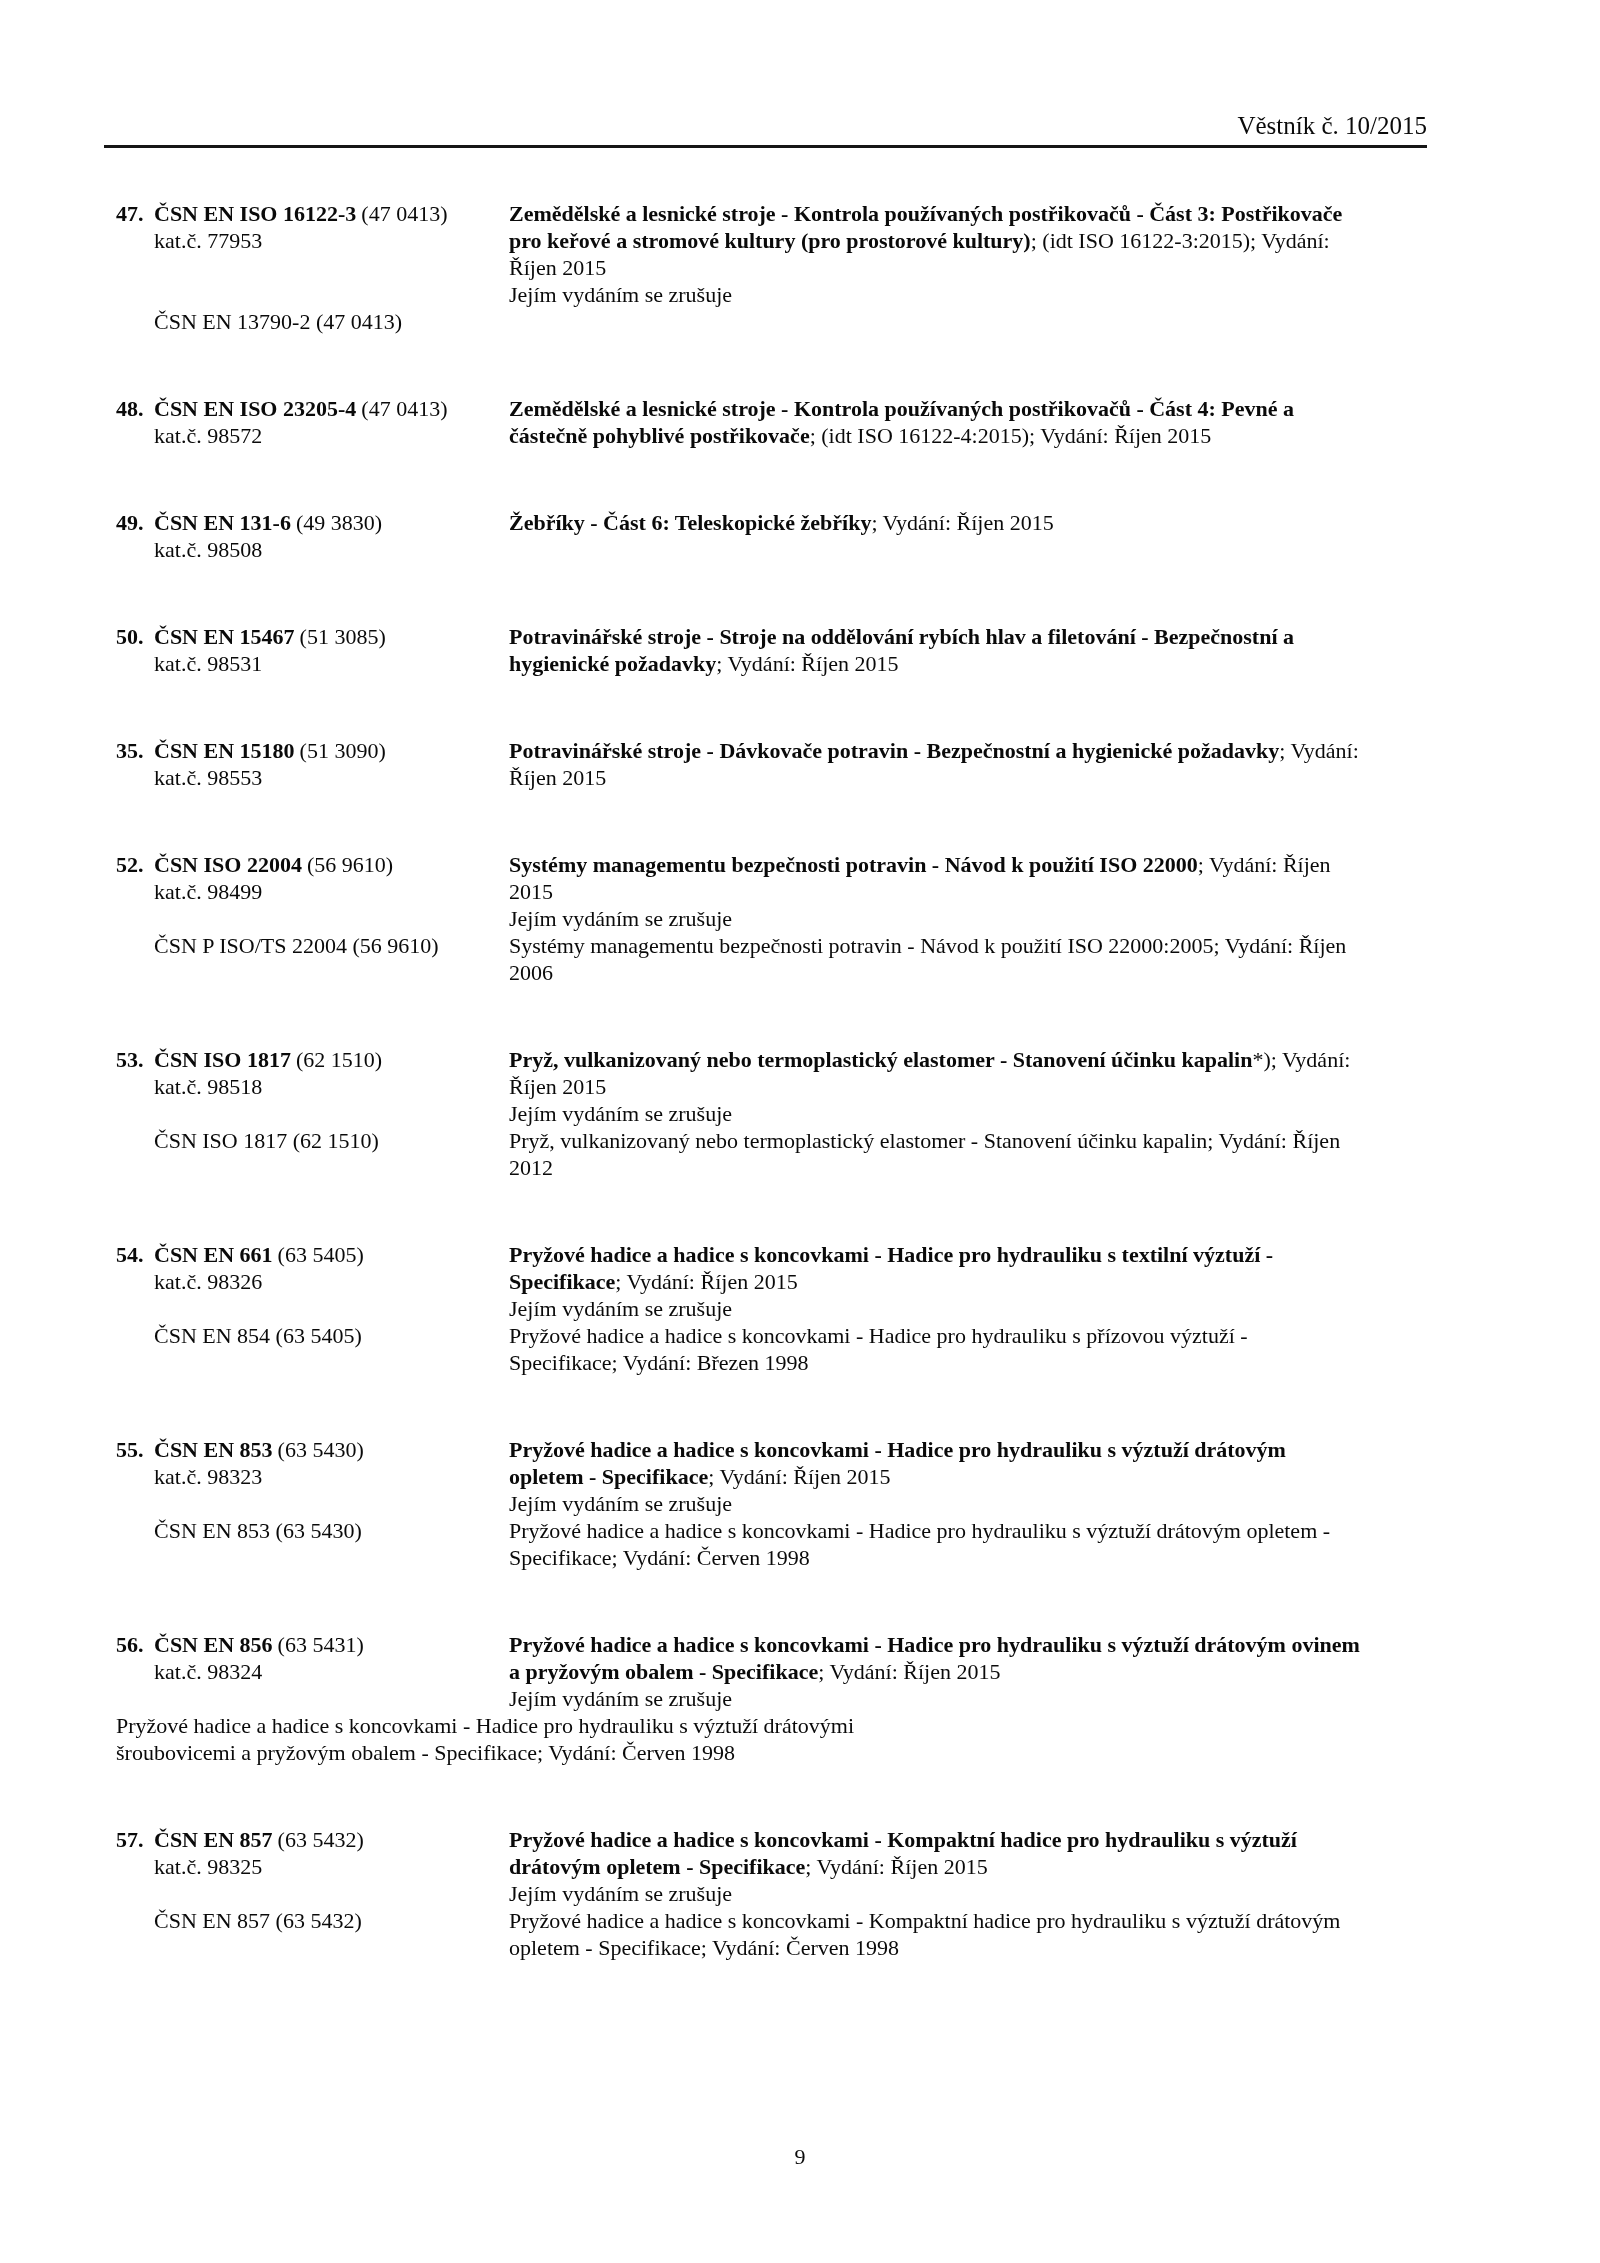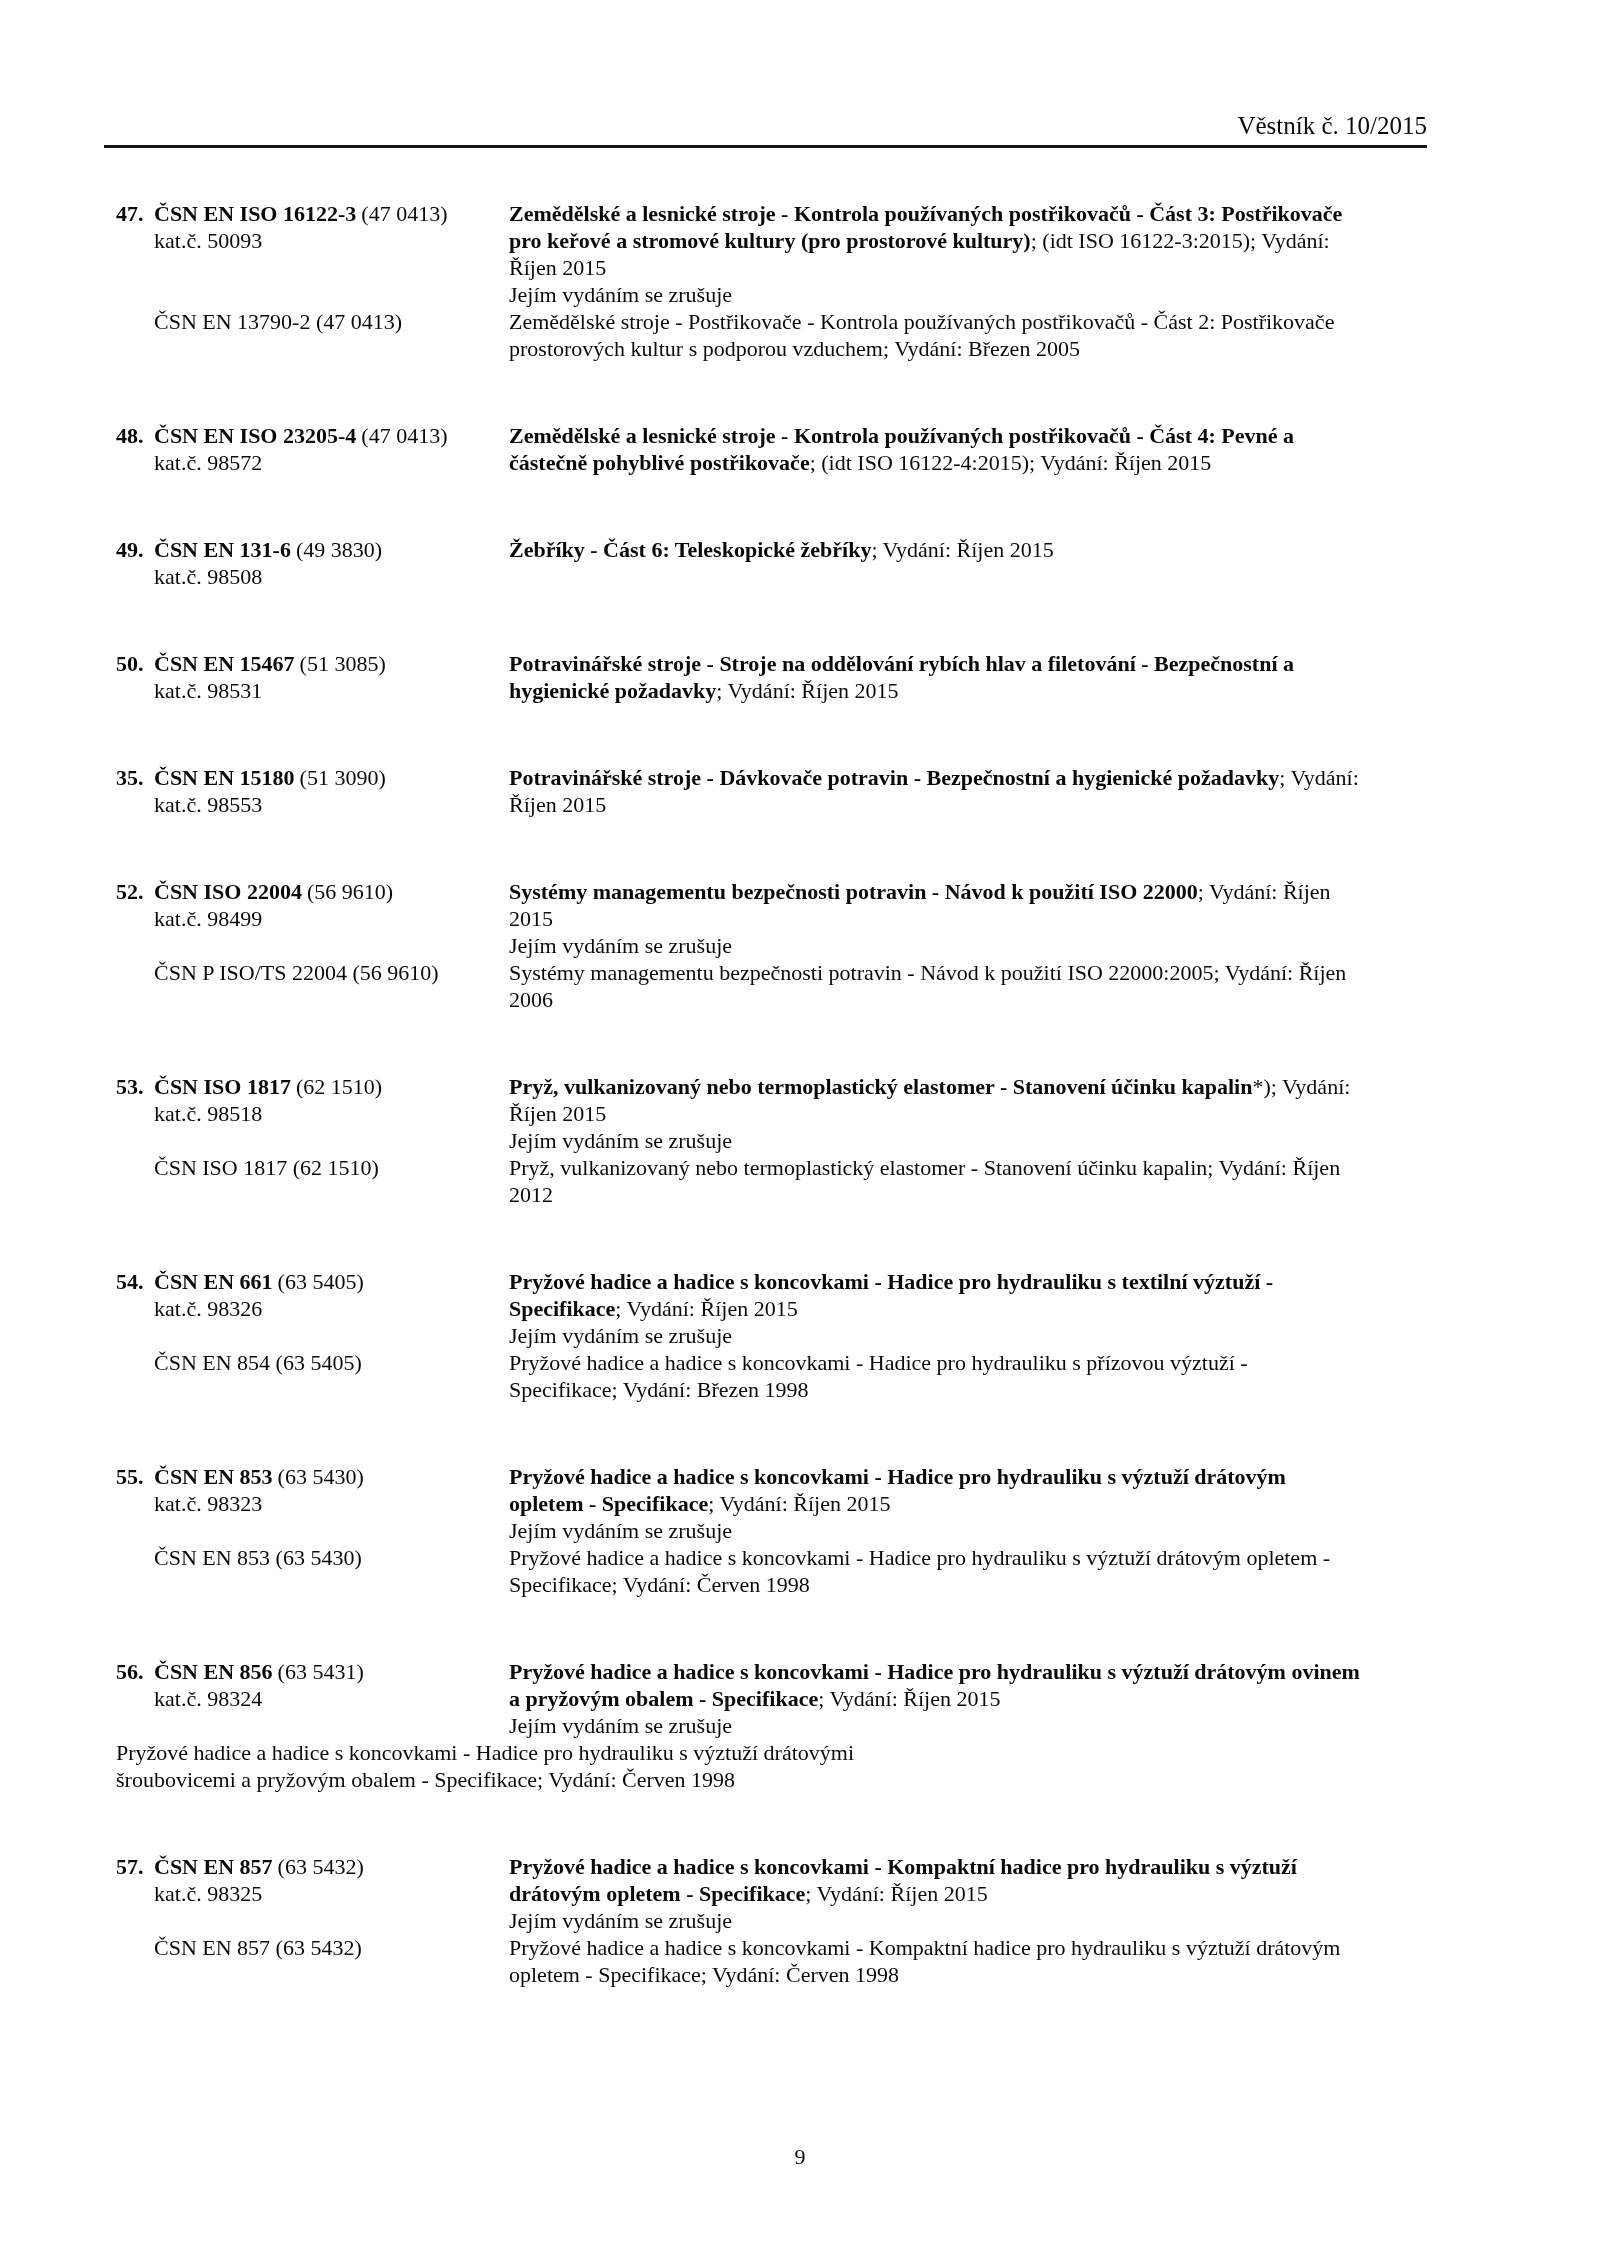--- a/index.html
+++ b/index.html
@@ -74,31 +74,30 @@
 <div class="page">
   <div class="header">
     <span>Věstník č. 10/2015</span>
   </div>
   <div class="rule"></div>
   <div class="entries" id="entries">
   <section class="entry">
     <div class="row main-row">
       <div class="col-left">
         <div class="id-line"><span class="num">47.</span><span class="std-id">ČSN EN ISO 16122-3</span><span class="std-suffix">(47 0413)</span></div>
-        <div class="kat-line">kat.č. 50093</div>
+        <div class="kat-line">kat.č. 77953</div>
       </div>
       <div class="col-right">
         <div class="title-block"><span class="title">Zemědělské a lesnické stroje - Kontrola používaných postřikovačů - Část 3: Postřikovače pro keřové a stromové kultury (pro prostorové kultury)</span><span class="after">; (idt ISO 16122-3:2015); Vydání: Říjen 2015</span></div>
         <div class="note-line">Jejím vydáním se zrušuje</div>
       </div>
     </div>
 
   <div class="row replaced-row">
     <div class="col-left indented">ČSN EN 13790-2 (47 0413)</div>
-    <div class="col-right">Zemědělské stroje - Postřikovače - Kontrola používaných postřikovačů - Část 2: Postřikovače prostorových kultur s podporou vzduchem; Vydání: Březen 2005</div>
   </div>
 </section>
 
   <section class="entry">
     <div class="row main-row">
       <div class="col-left">
         <div class="id-line"><span class="num">48.</span><span class="std-id">ČSN EN ISO 23205-4</span><span class="std-suffix">(47 0413)</span></div>
         <div class="kat-line">kat.č. 98572</div>
       </div>
       <div class="col-right">

